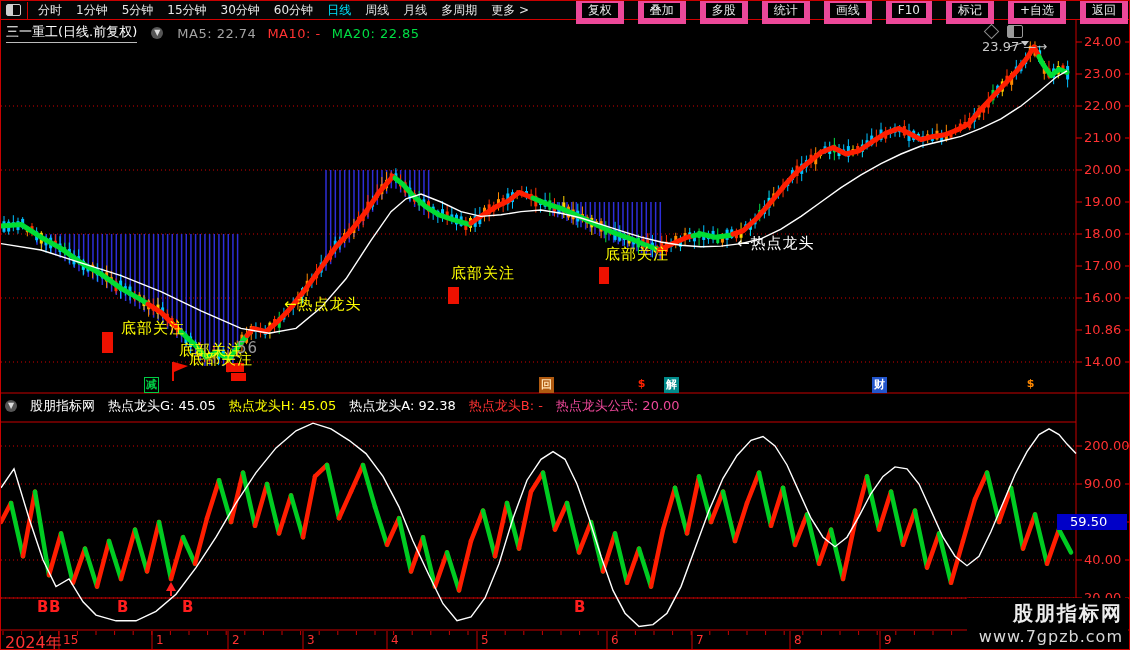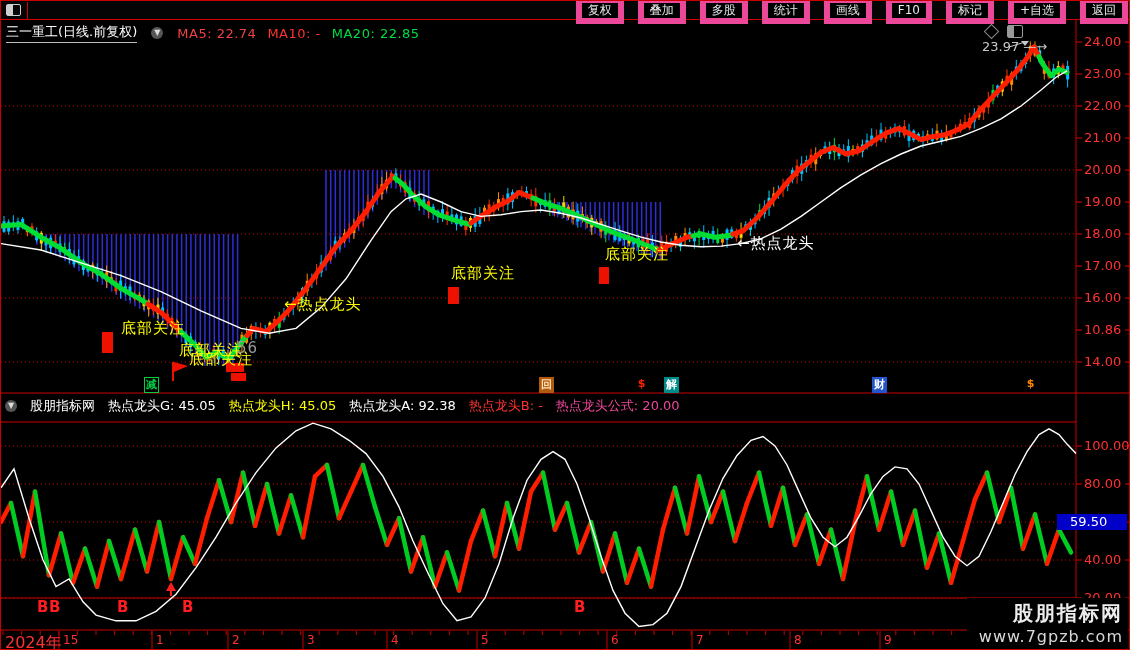--- a/index.html
+++ b/index.html
@@ -834,38 +834,51 @@
       <line x1="476" y1="630" x2="476" y2="648" stroke="#c80000" stroke-width="1"></line>
       <line x1="606" y1="630" x2="606" y2="648" stroke="#c80000" stroke-width="1"></line>
       <line x1="691" y1="630" x2="691" y2="648" stroke="#c80000" stroke-width="1"></line>
       <line x1="789" y1="630" x2="789" y2="648" stroke="#c80000" stroke-width="1"></line>
       <line x1="879" y1="630" x2="879" y2="648" stroke="#c80000" stroke-width="1"></line>
     </svg>
 
   <div id="toolbar">
     <div id="win-icon"></div>
     <div id="tb-sep"></div>
+    <div id="tb-left" style="display:flex;align-items:center;">
+        <div class="tbl">分时</div>
+        <div class="tbl">1分钟</div>
+        <div class="tbl">5分钟</div>
+        <div class="tbl">15分钟</div>
+        <div class="tbl">30分钟</div>
+        <div class="tbl">60分钟</div>
+        <div class="tbl active">日线</div>
+        <div class="tbl">周线</div>
+        <div class="tbl">月线</div>
+        <div class="tbl">多周期</div>
+        <div class="tbl">更多 &gt;</div>
+      </div>
     <div id="tb-right">
         <div class="tbb">复权</div>
         <div class="tbb">叠加</div>
         <div class="tbb">多股</div>
         <div class="tbb">统计</div>
         <div class="tbb">画线</div>
         <div class="tbb">F10</div>
         <div class="tbb">标记</div>
         <div class="tbb">+自选</div>
         <div class="tbb">返回</div>
       </div>
   </div>
 
   <div id="titlebar" class="ov">
     <span id="symbol">三一重工(日线.前复权)</span>
     <span class="circ">▼</span>
     <span id="title-ma" style="display:flex;gap:11px;">
-        <span class="ma" style="color: #ef4444;">MA5: 22.74</span>
+        <span class="ma" style="color: #a3a3a3;">MA5: 22.74</span>
         <span class="ma" style="color: rgb(255, 50, 50);">MA10: -</span>
         <span class="ma" style="color: rgb(0, 221, 68);">MA20: 22.85</span>
       </span>
   </div>
 
   <div id="corner-icons" class="ov">
     <div id="dia"></div>
     <div id="book"></div>
   </div>
 
@@ -890,22 +903,22 @@
       <div class="ylab" style="top: 129px;">21.00</div>
       <div class="ylab" style="top: 161px;">20.00</div>
       <div class="ylab" style="top: 193px;">19.00</div>
       <div class="ylab" style="top: 225px;">18.00</div>
       <div class="ylab" style="top: 257px;">17.00</div>
       <div class="ylab" style="top: 289px;">16.00</div>
       <div class="ylab" style="top: 321px;">10.86</div>
       <div class="ylab" style="top: 353px;">14.00</div>
     </div>
   <div id="ind-ylabels">
-      <div class="ylab" style="top: 437px;">100.00</div>
-      <div class="ylab" style="top: 475px;">80.00</div>
+      <div class="ylab" style="top: 437px;">200.00</div>
+      <div class="ylab" style="top: 475px;">90.00</div>
       <div class="ylab" style="top: 513px;">60.00</div>
       <div class="ylab" style="top: 551px;">40.00</div>
       <div class="ylab" style="top: 589px;">20.00</div>
     </div>
 
   <div id="tag" class="ov" style="top: 512.95px;">59.50</div>
 
   <div id="year" class="ov">2024年</div>
   <div id="months">
       <div class="mon" style="left: 62px;">15</div>

